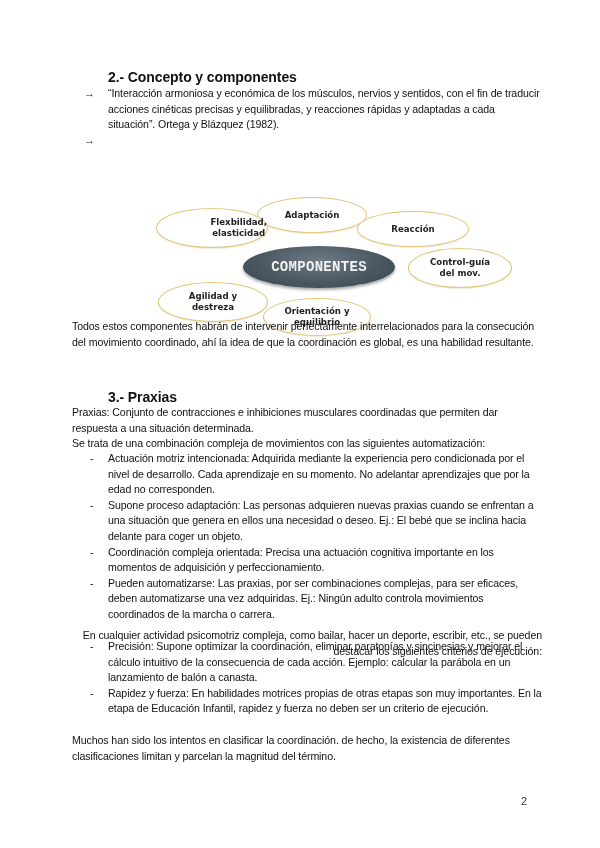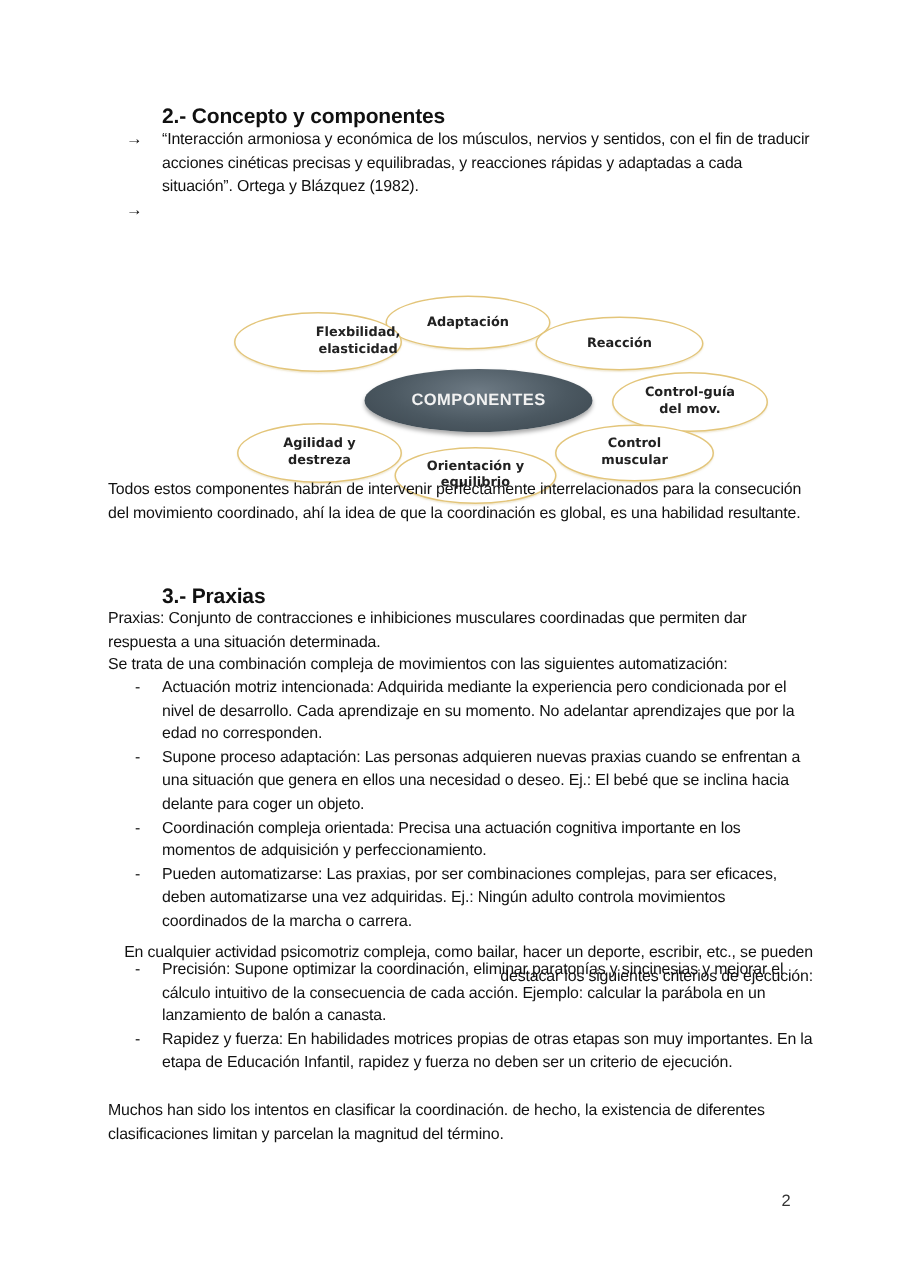--- a/index.html
+++ b/index.html
@@ -17,21 +17,21 @@
   .dash-list li .dash { position: absolute; left: 18px; top: 0; }
   .diagram { position: absolute; left: 90px; top: 195px; width: 420px; height: 145px; }
   .bubble { position: absolute; border: 1.3px solid #e3c57a; border-radius: 50%;
             background: #fff; display: flex; align-items: center; justify-content: center;
             text-align: center; font-family: "DejaVu Sans", sans-serif; font-weight: bold;
             font-size: 8.6px; line-height: 11px; color: #222; box-sizing: border-box;
             box-shadow: 0 1px 1px rgba(200,170,90,0.25); }
   .center-bubble { position: absolute; border-radius: 50%;
             background: radial-gradient(ellipse at 50% 35%, #6d7a84 0%, #4b5861 55%, #3a454d 100%);
             display: flex; align-items: center; justify-content: center;
-            font-family: Liberation Sans, sans-serif; font-weight: bold; font-size: 11px;
+            font-family: Liberation Mono, monospace; font-weight: bold; font-size: 14px;
             color: #f2f2f2; letter-spacing: 0.3px; box-shadow: 0 2px 3px rgba(0,0,0,0.35); }
   .page-number { position: absolute; left: 521px; top: 795px; font-size: 11px; color: #333; }
 </style>
 </head>
 <body>
 
 <div class="page">
 
   <div class="heading text" style="top:70px;">2.- Concepto y componentes</div>
 
@@ -56,23 +56,20 @@
       <span>Reacción</span>
     </div>
     <div class="center-bubble" style="left:153px; top:51px; width:152px; height:42px;">
       <span>COMPONENTES</span>
     </div>
     <div class="bubble" style="left:318px; top:53px; width:104px; height:40px;">
       <span><span>Control-guía</span><br><span>del mov.</span></span>
     </div>
     <div class="bubble" style="left:68px; top:87px; width:110px; height:40px;">
       <span><span>Agilidad y</span><br><span>destreza</span></span>
-    </div>
-    <div class="bubble" style="left:280px; top:88px; width:106px; height:38px;">
-      <span><span>Control</span><br><span>muscular</span></span>
     </div>
     <div class="bubble" style="left:173px; top:103px; width:108px; height:38px;">
       <span><span>Orientación y</span><br><span>equilibrio</span></span>
     </div>
   </div>
 
   <p class="para text" style="top:319px;">Todos estos componentes habrán de intervenir perfectamente interrelacionados para la consecución del movimiento coordinado, ahí la idea de que la coordinación es global, es una habilidad resultante.</p>
 
   <div class="heading text" style="top:390px;">3.- Praxias</div>
 

